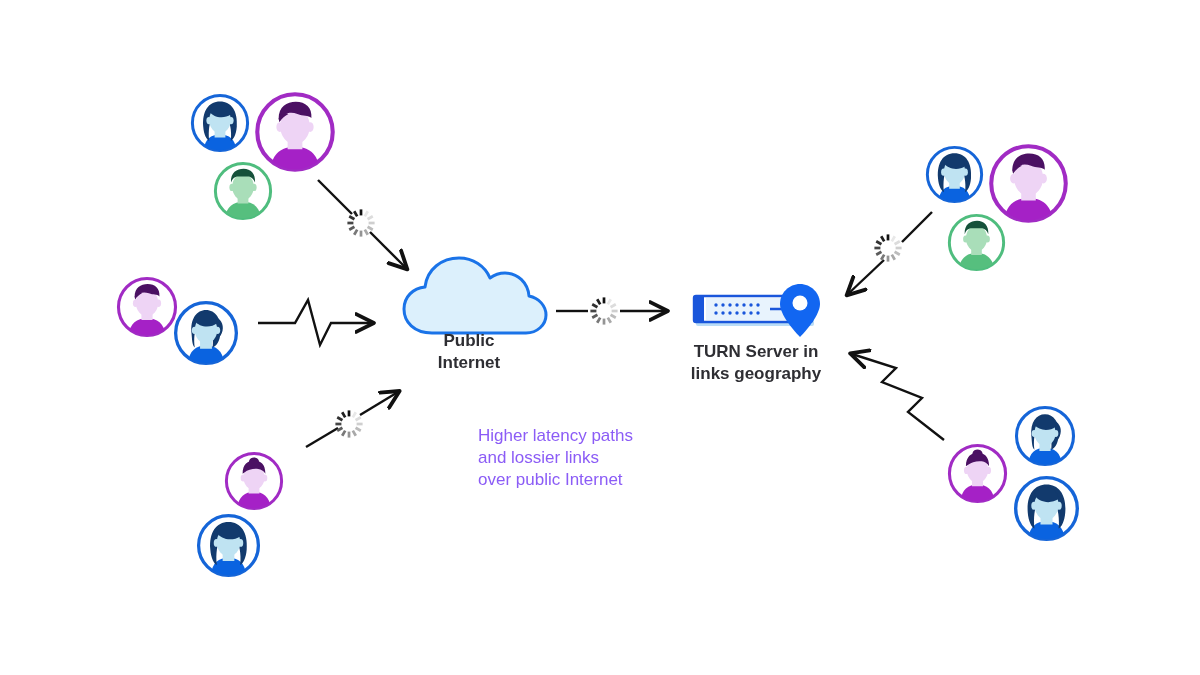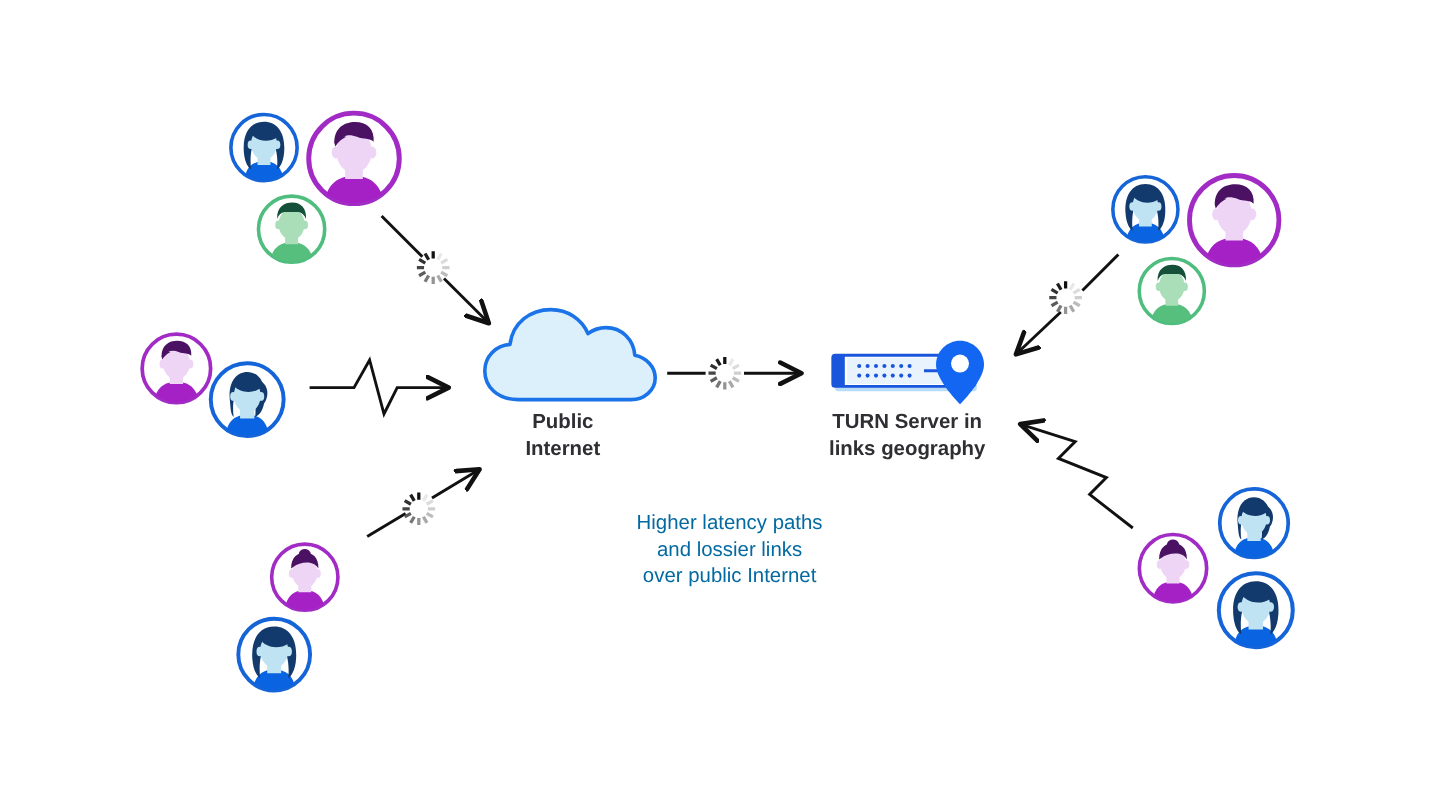--- a/index.html
+++ b/index.html
@@ -25,38 +25,38 @@
     position: absolute;
     text-align: center;
     font-weight: bold;
     font-size: 17px;
     line-height: 22px;
     color: #2e2e33;
     white-space: pre-line;
   }
   #label-cloud {
     left: 389px;
-    top: 341px;
+    top: 330px;
     width: 160px;
     text-align: center;
   }
   #label-turn {
     left: 656px;
     top: 341px;
     width: 200px;
   }
   #caption {
     position: absolute;
     left: 478px;
     top: 425px;
     width: 260px;
-    text-align: center;
+    text-align: left;
     font-size: 17px;
     line-height: 22px;
-    color: #0369a1;
+    color: #8b5cf6;
     white-space: pre-line;
     font-weight: normal;
   }
   svg { display: block; }
 </style>
 </head>
 <body>
 
 <svg id="stage" viewBox="0 0 1200 675">
   <defs>

